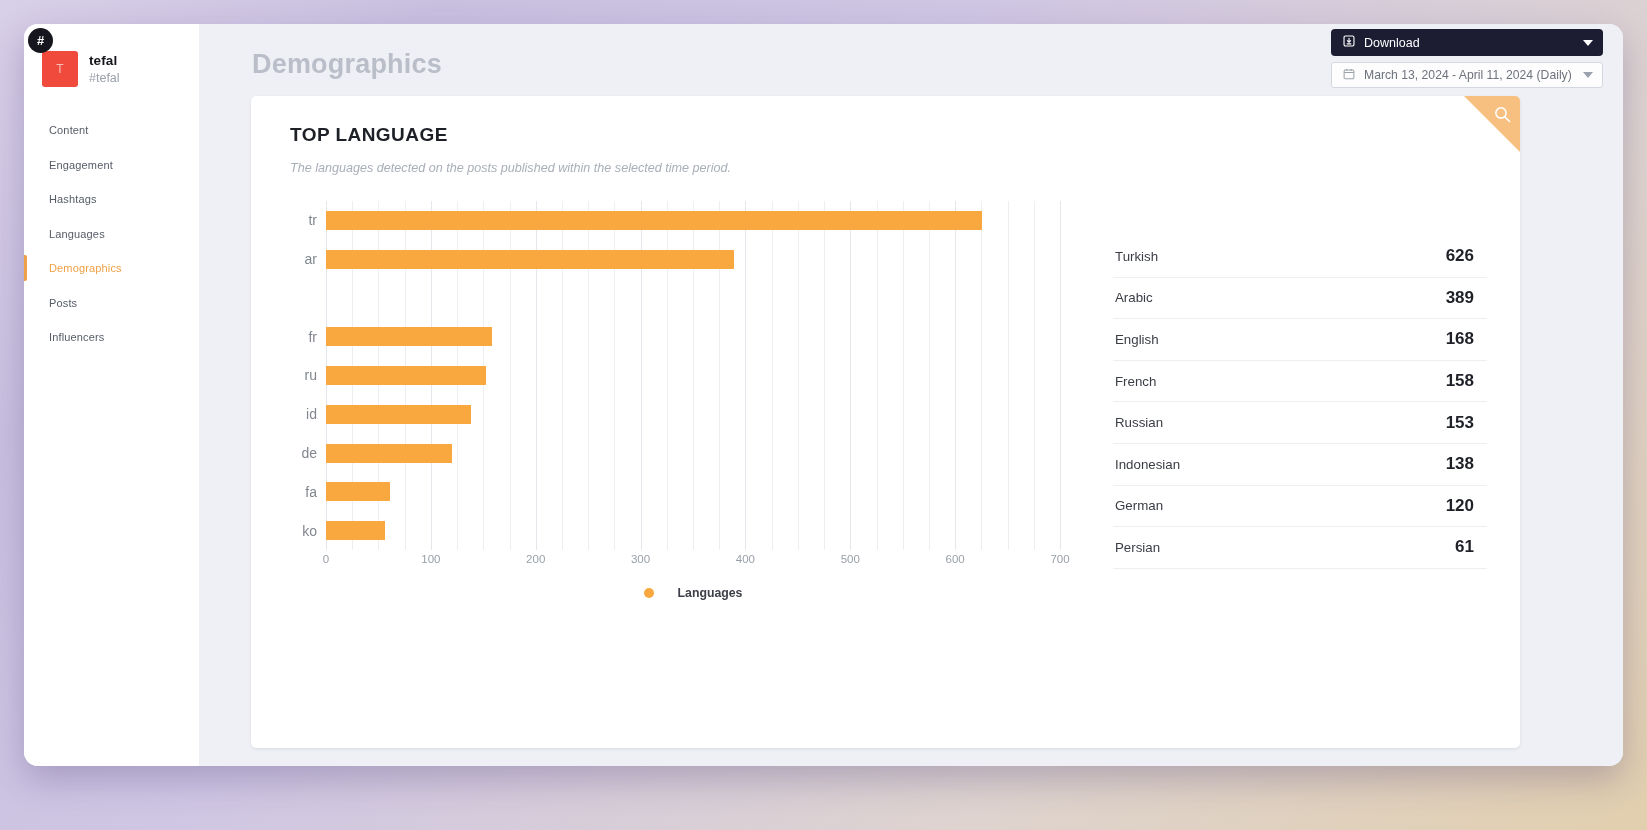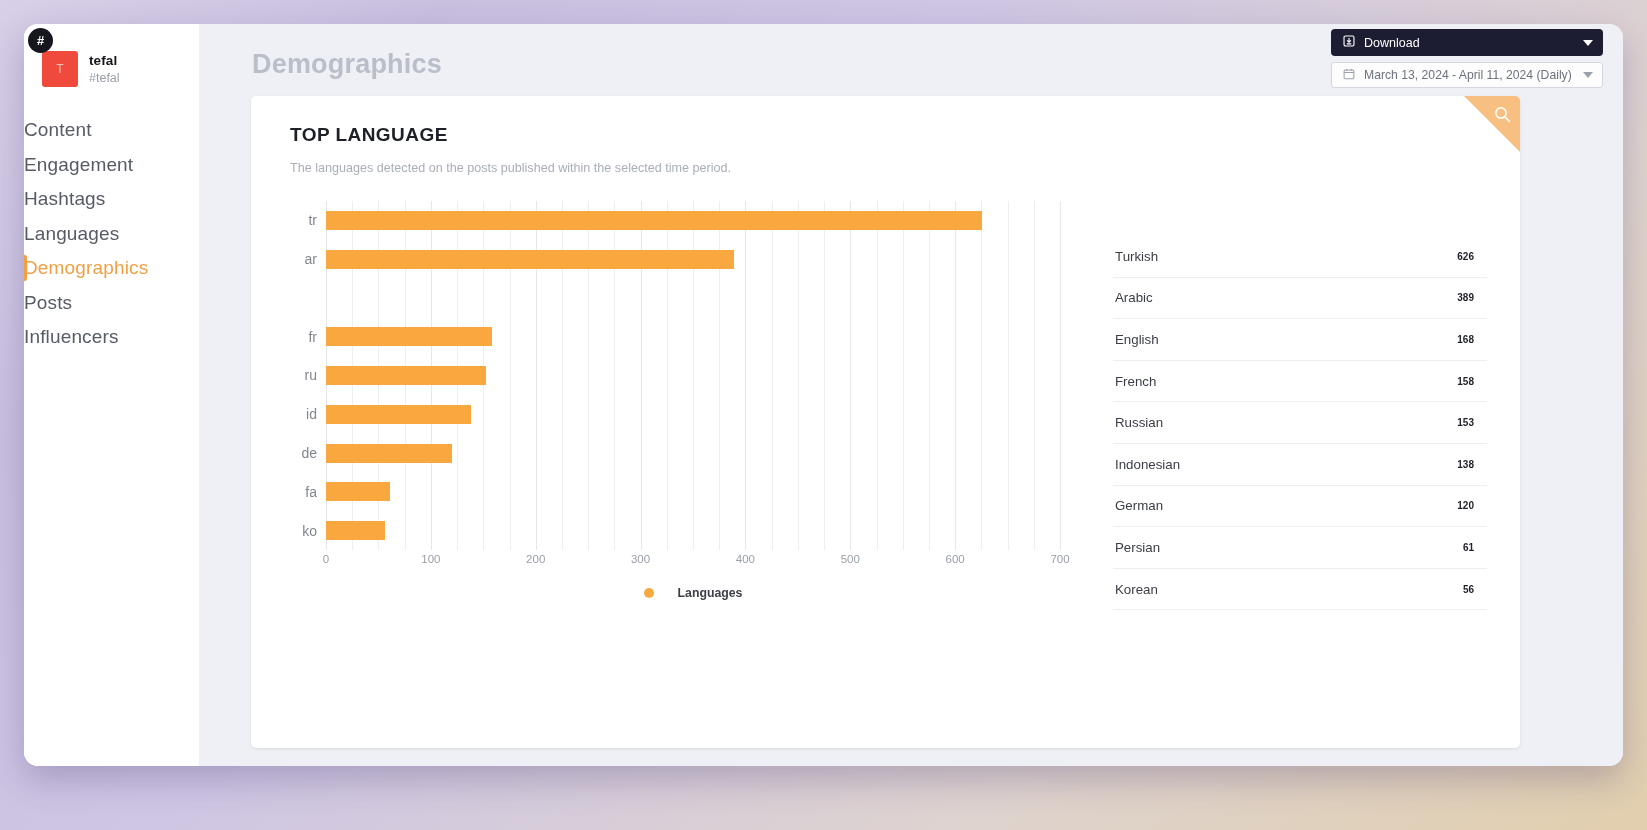--- a/index.html
+++ b/index.html
@@ -82,21 +82,22 @@
     z-index: 5;
   }
 
   #nav-list { margin-top: 21px; }
 
   .nav-item {
     position: relative;
     height: 34px;
     display: flex;
     align-items: center;
-    font-size: 19px;
+    padding-left: 25px;
+    font-size: 11px;
     color: #565b66;
     cursor: pointer;
     letter-spacing: .15px;
   }
   .nav-item + .nav-item { margin-top: 0.5px; }
   .nav-item.active { color: #f0a046; }
   .nav-item.active::before {
     content: "";
     position: absolute;
     left: 0; top: 4px;
@@ -209,20 +210,21 @@
     font-size: 19px;
     color: #1e2027;
     letter-spacing: .45px;
   }
   #card-subtitle {
     position: absolute;
     left: 39px;
     top: 65px;
     font-size: 12.6px;
     color: #a9aeb8;
+    font-style: italic;
   }
 
   
   #chart-region {
     position: absolute;
     left: 39px;
     top: 105px;
     width: 800px;
     height: 430px;
   }
@@ -298,21 +300,21 @@
   .lang-row {
     display: flex;
     align-items: center;
     justify-content: space-between;
     height: 41.6px;
     border-bottom: 1px solid #edeef1;
     padding: 0 13px 0 2px;
     cursor: pointer;
   }
   .lang-name { font-size: 13.3px; color: #3a3d45; }
-  .lang-value { font-size: 10px; color: #1f2128; font-weight: bold; }
+  .lang-value { font-size: 17px; color: #1f2128; font-weight: bold; }
 </style>
 </head>
 <body>
 
 <div id="app-window">
 
   <aside id="sidebar">
     <div id="hash-badge">#</div>
 
     <div class="brand-row">
@@ -494,21 +496,17 @@
             <span class="lang-value">138</span>
           </div>
           <div class="lang-row">
             <span class="lang-name">German</span>
             <span class="lang-value">120</span>
           </div>
           <div class="lang-row">
             <span class="lang-name">Persian</span>
             <span class="lang-value">61</span>
           </div>
-          <div class="lang-row">
-            <span class="lang-name">Korean</span>
-            <span class="lang-value">56</span>
-          </div>
         </div>
 
     </section>
   </main>
 </div>
 
 </body></html>

